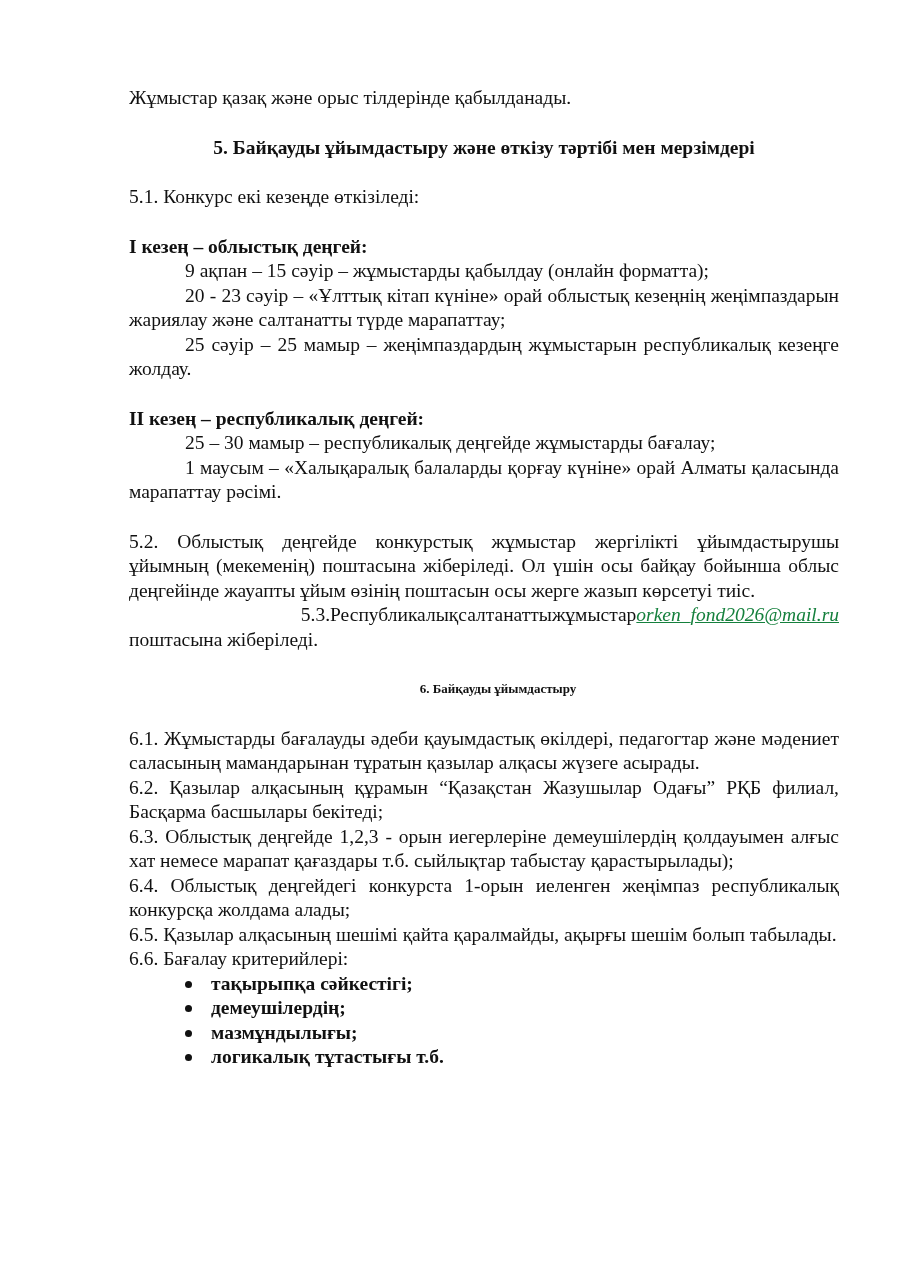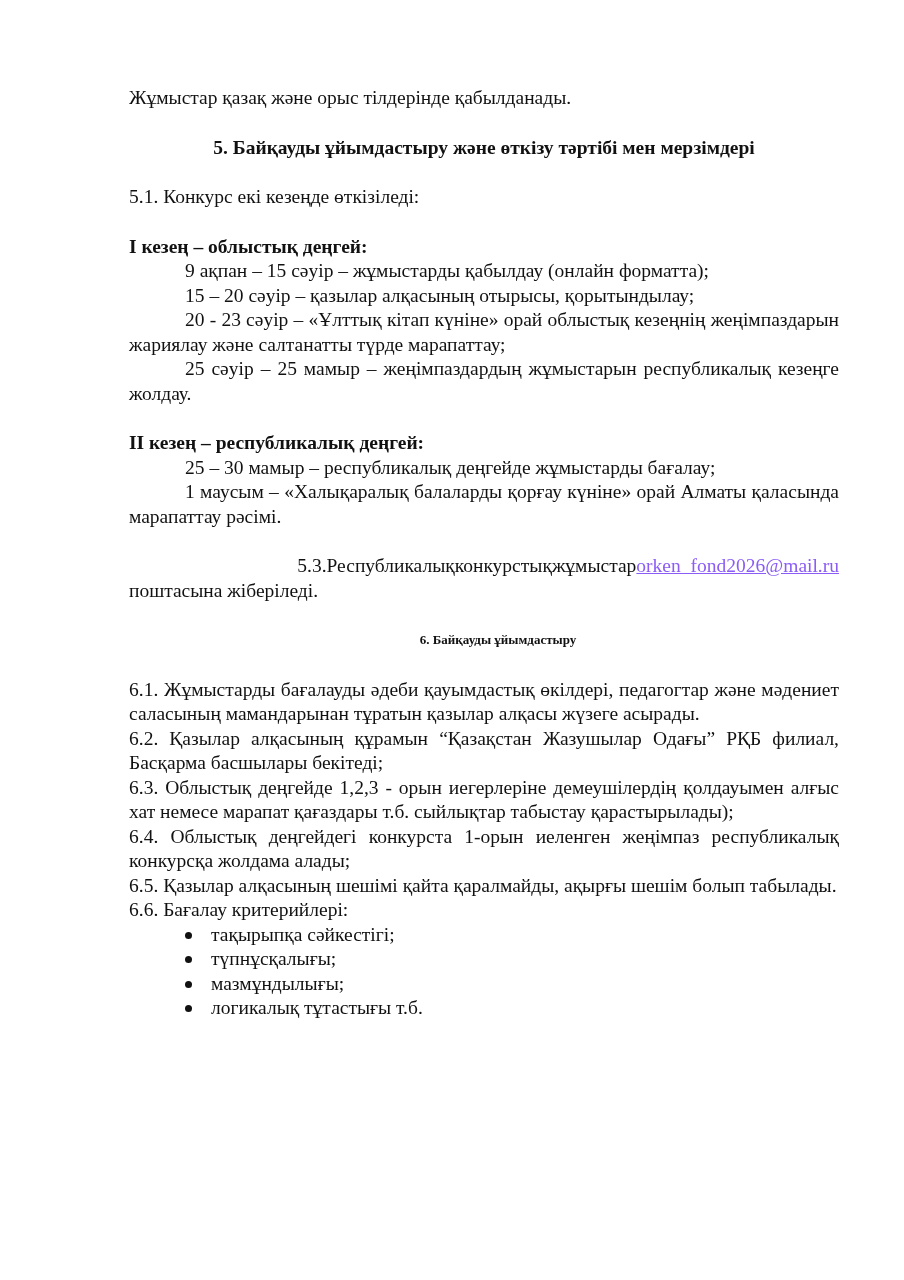--- a/index.html
+++ b/index.html
@@ -29,31 +29,33 @@
     }
     .indent { text-indent: 56px; }
     .bold { font-weight: bold; }
     .heading {
       font-weight: bold;
       text-align: center;
       margin: 0;
     }
     .gap-m { height: 25px; }
     a.link {
-      color: #8b5cf6;
+      color: #15803d;
       text-decoration: underline;
+      font-style: italic;
     }
     .line-justify {
       display: flex;
       justify-content: flex-end;
     }
     ul.criteria {
       list-style: none;
       margin: 0;
       padding: 0 0 0 54px;
+      font-weight: bold;
     }
     ul.criteria li {
       position: relative;
       padding-left: 28px;
     }
     ul.criteria li .bullet {
       position: absolute;
       left: 2px;
       top: 9px;
       width: 7px;
@@ -71,35 +73,35 @@
   <div class="gap-m"></div>
 
   <h2 class="heading" style="font-size:19.5px;line-height:24.5px;">5. Байқауды ұйымдастыру және өткізу тәртібі мен мерзімдері</h2>
   <div class="gap-m"></div>
 
   <p>5.1. Конкурс екі кезеңде өткізіледі:</p>
   <div class="gap-m"></div>
 
   <p class="bold">І кезең – облыстық деңгей:</p>
   <p class="indent">9 ақпан – 15 сәуір – жұмыстарды қабылдау (онлайн форматта);</p>
-  <p class="indent">15 – 20 сәуір – қазылар алқасының отырысы, қорытындылау;</p>
   <p class="indent">20 - 23 сәуір – «Ұлттық кітап күніне» орай облыстық кезеңнің жеңімпаздарын жариялау және салтанатты түрде марапаттау;</p>
   <p class="indent">25 сәуір – 25 мамыр – жеңімпаздардың жұмыстарын республикалық кезеңге жолдау.</p>
   <div class="gap-m"></div>
 
   <p class="bold">ІІ кезең – республикалық деңгей:</p>
   <p class="indent">25 – 30 мамыр – республикалық деңгейде жұмыстарды бағалау;</p>
   <p class="indent">1 маусым – «Халықаралық балаларды қорғау күніне» орай Алматы қаласында марапаттау рәсімі.</p>
   <div class="gap-m"></div>
 
+  <p>5.2. Облыстық деңгейде конкурстық жұмыстар жергілікті ұйымдастырушы ұйымның (мекеменің) поштасына жіберіледі. Ол үшін осы байқау бойынша облыс деңгейінде жауапты ұйым өзінің поштасын осы жерге жазып көрсетуі тиіс.</p>
 
   <div class="line-justify">
     <span>5.3.</span>
     <span>Республикалық</span>
-    <span>конкурстық</span>
+    <span>салтанатты</span>
     <span>жұмыстар</span>
     <a class="link" href="#">orken_fond2026@mail.ru</a>
   </div>
   <p>поштасына жіберіледі.</p>
   <div class="gap-m"></div>
 
   <h2 class="heading" style="font-size:13px;line-height:24.5px;padding-left:28px;">6. Байқауды ұйымдастыру</h2>
   <div class="gap-m"></div>
 
   <p>6.1. Жұмыстарды бағалауды әдеби қауымдастық өкілдері, педагогтар және мәдениет саласының мамандарынан тұратын қазылар алқасы жүзеге асырады.</p>
@@ -109,21 +111,21 @@
   <p>6.5. Қазылар алқасының шешімі қайта қаралмайды, ақырғы шешім болып табылады.</p>
   <p>6.6. Бағалау критерийлері:</p>
 
   <ul class="criteria">
     <li>
       <span class="bullet"></span>
       <span>тақырыпқа сәйкестігі;</span>
     </li>
     <li>
       <span class="bullet"></span>
-      <span>түпнұсқалығы;</span>
+      <span>демеушілердің;</span>
     </li>
     <li>
       <span class="bullet"></span>
       <span>мазмұндылығы;</span>
     </li>
     <li>
       <span class="bullet"></span>
       <span>логикалық тұтастығы т.б.</span>
     </li>
   </ul>

